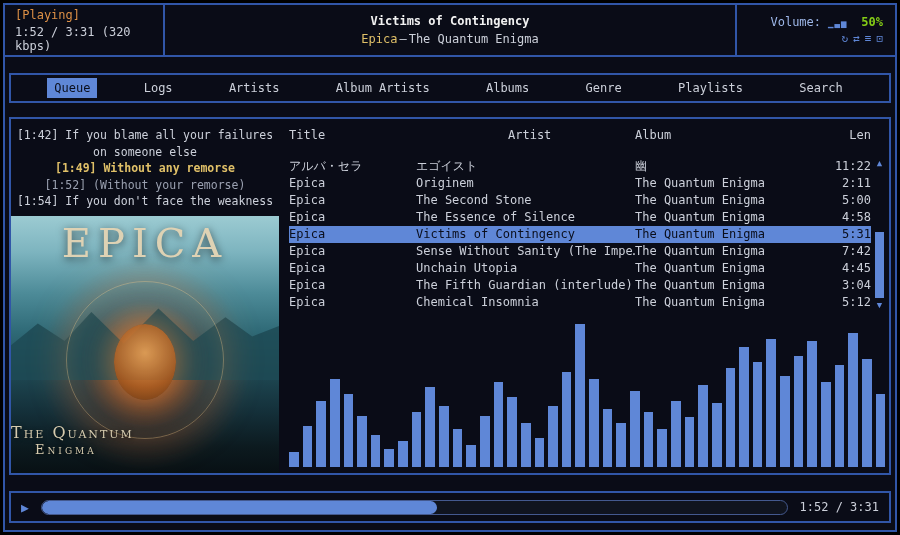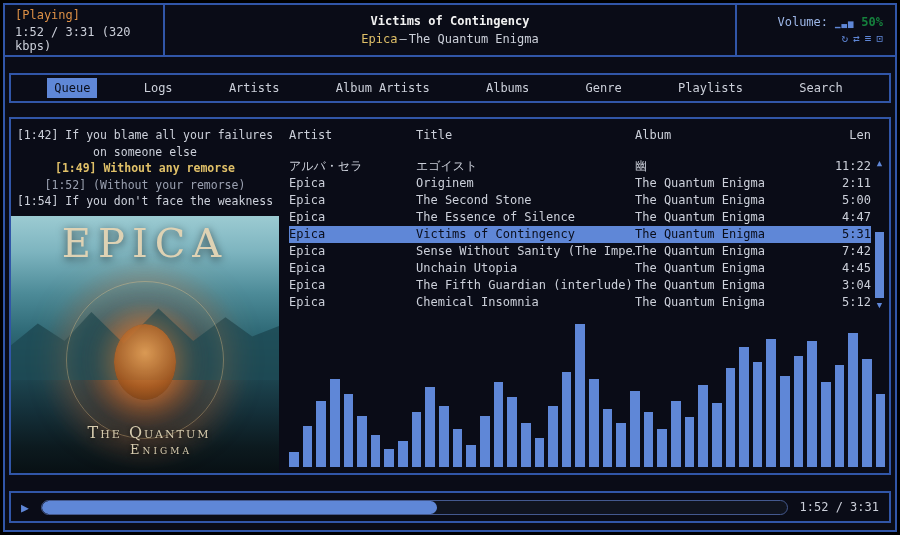--- a/index.html
+++ b/index.html
@@ -36,21 +36,21 @@
   .track-title{font-weight:bold;color:#f2f2f2;}
   .subtitle .artist{color:var(--yellow);}
   .subtitle .sep{color:var(--text);padding:0 2px;}
   .header-right{
     width:160px;border-left:2px solid var(--border);
     padding:6px 12px;display:flex;flex-direction:column;align-items:flex-end;justify-content:center;gap:3px;
   }
   .volume-row{display:flex;align-items:baseline;gap:7px;}
   .volume-label{color:#9db7e8;}
   .volume-icon{color:var(--accent);font-size:9px;letter-spacing:1px;cursor:pointer;}
-  .volume-value{color:#15803d;font-weight:bold;}
+  .volume-value{color:#84cc16;font-weight:bold;margin-left:7px;}
   .control-icons{color:var(--accent);font-size:11px;display:flex;gap:5px;}
   .control-icons span{cursor:pointer;}
   
   .tabbar{
     margin:16px 4px 0;height:30px;border:2px solid var(--border);
     display:flex;align-items:center;justify-content:space-evenly;
   }
   .tab{padding:3px 10px;cursor:pointer;white-space:nowrap;}
   .tab.active{background:var(--accent);color:var(--accent-text);padding:3px 7px;}
   
@@ -83,21 +83,21 @@
     transform:translate(-50%,-50%);
     border:1px solid rgba(255,195,125,.4);
     box-shadow:0 0 40px rgba(255,140,60,.28), inset 0 0 30px rgba(255,160,80,.18);
   }
   .art-title{
     position:absolute;top:4px;left:0;right:0;text-align:center;
     font-family:"DejaVu Serif", serif;font-size:40px;letter-spacing:7px;
     color:#ded2b4;text-shadow:0 2px 8px rgba(0,0,0,.65);
   }
   .art-sub{
-    position:absolute;bottom:16px;left:8px;right:0;text-align:center;
+    position:absolute;bottom:16px;left:0;right:0;
     font-family:"DejaVu Serif", serif;color:#d6cbae;
     text-shadow:0 1px 4px rgba(0,0,0,.7);font-variant:small-caps;
   }
   .art-sub-line1{font-size:16px;letter-spacing:2px;}
   .art-sub-line2{font-size:13px;letter-spacing:3px;padding-left:24px;}
   
   .right-panel{flex:1;display:flex;flex-direction:column;padding:8px 0 6px 10px;position:relative;min-width:0;}
   .tracklist-header{display:flex;height:17px;line-height:17px;margin-bottom:14px;padding-right:18px;}
   .tracklist-body{padding-right:18px;}
   .trow{display:flex;height:17px;line-height:17px;cursor:pointer;}
@@ -190,22 +190,22 @@
         <div class="art-face"></div>
         <div class="art-title">EPICA</div>
         <div class="art-sub">
           <div class="art-sub-line1">The Quantum</div>
           <div class="art-sub-line2">Enigma</div>
         </div>
       </div>
     </section>
     <section class="right-panel">
       <div class="tracklist-header">
+          <div class="cell c-title">Title</div>
           <div class="cell c-artist">Artist</div>
-          <div class="cell c-title">Title</div>
           <div class="cell c-album">Album</div>
           <div class="cell c-len">Len</div>
         </div>
       <div class="tracklist-body">
           <div class="trow">
             <div class="cell c-artist">アルバ・セラ</div>
             <div class="cell c-title">エゴイスト</div>
             <div class="cell c-album">幽</div>
             <div class="cell c-len">11:22</div>
           </div>
@@ -218,21 +218,21 @@
           <div class="trow">
             <div class="cell c-artist">Epica</div>
             <div class="cell c-title">The Second Stone</div>
             <div class="cell c-album">The Quantum Enigma</div>
             <div class="cell c-len">5:00</div>
           </div>
           <div class="trow">
             <div class="cell c-artist">Epica</div>
             <div class="cell c-title">The Essence of Silence</div>
             <div class="cell c-album">The Quantum Enigma</div>
-            <div class="cell c-len">4:47</div>
+            <div class="cell c-len">4:58</div>
           </div>
           <div class="trow selected">
             <div class="cell c-artist">Epica</div>
             <div class="cell c-title">Victims of Contingency</div>
             <div class="cell c-album">The Quantum Enigma</div>
             <div class="cell c-len">5:31</div>
           </div>
           <div class="trow">
             <div class="cell c-artist">Epica</div>
             <div class="cell c-title">Sense Without Sanity (The Impe…</div>

